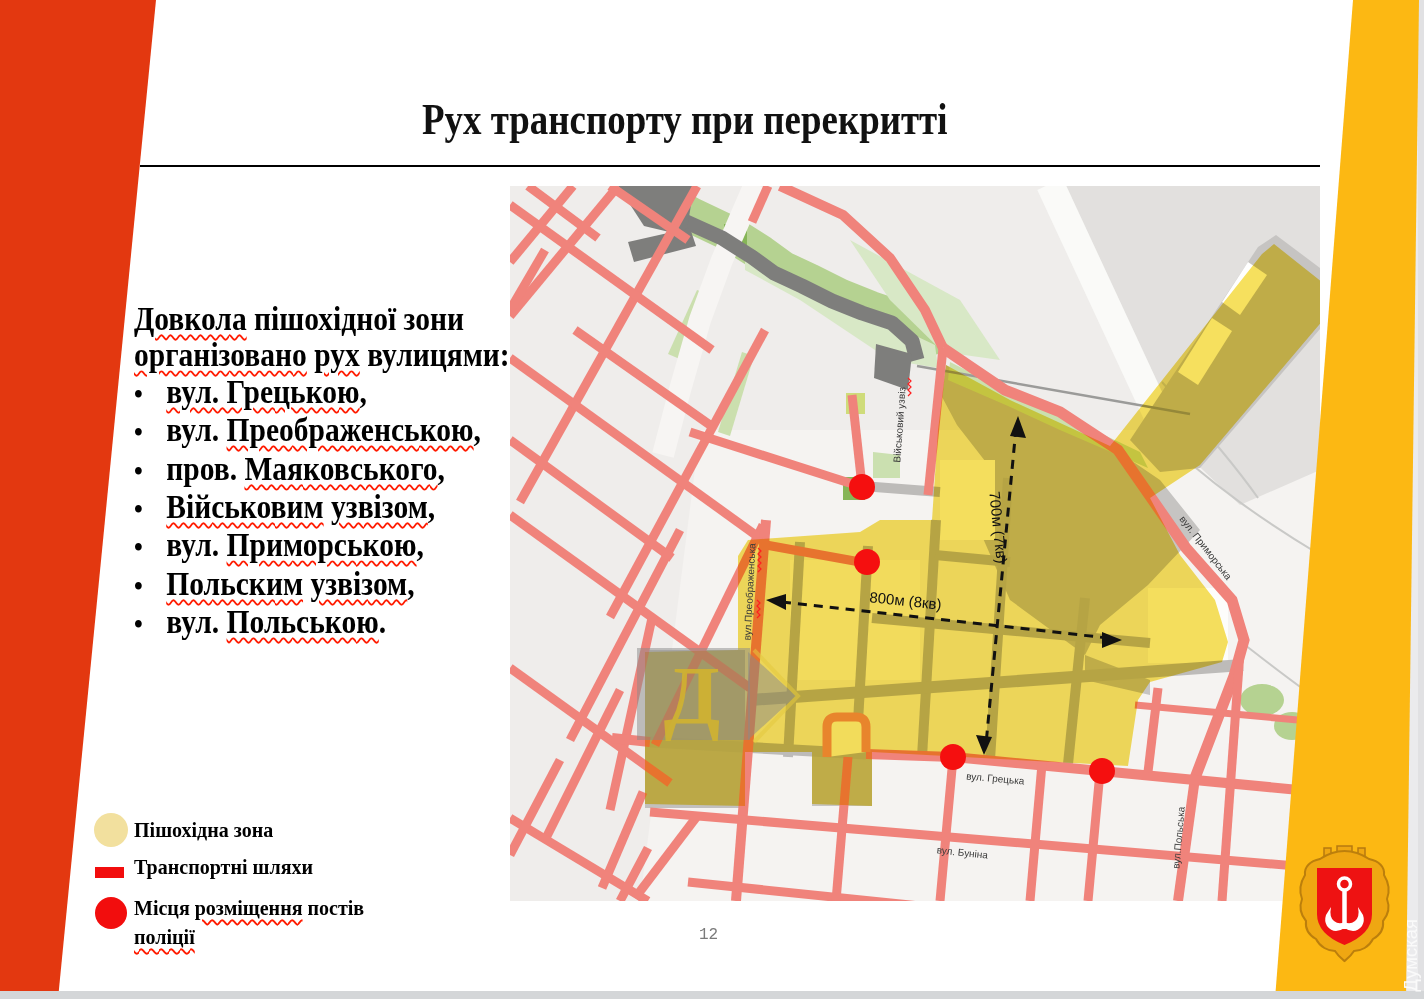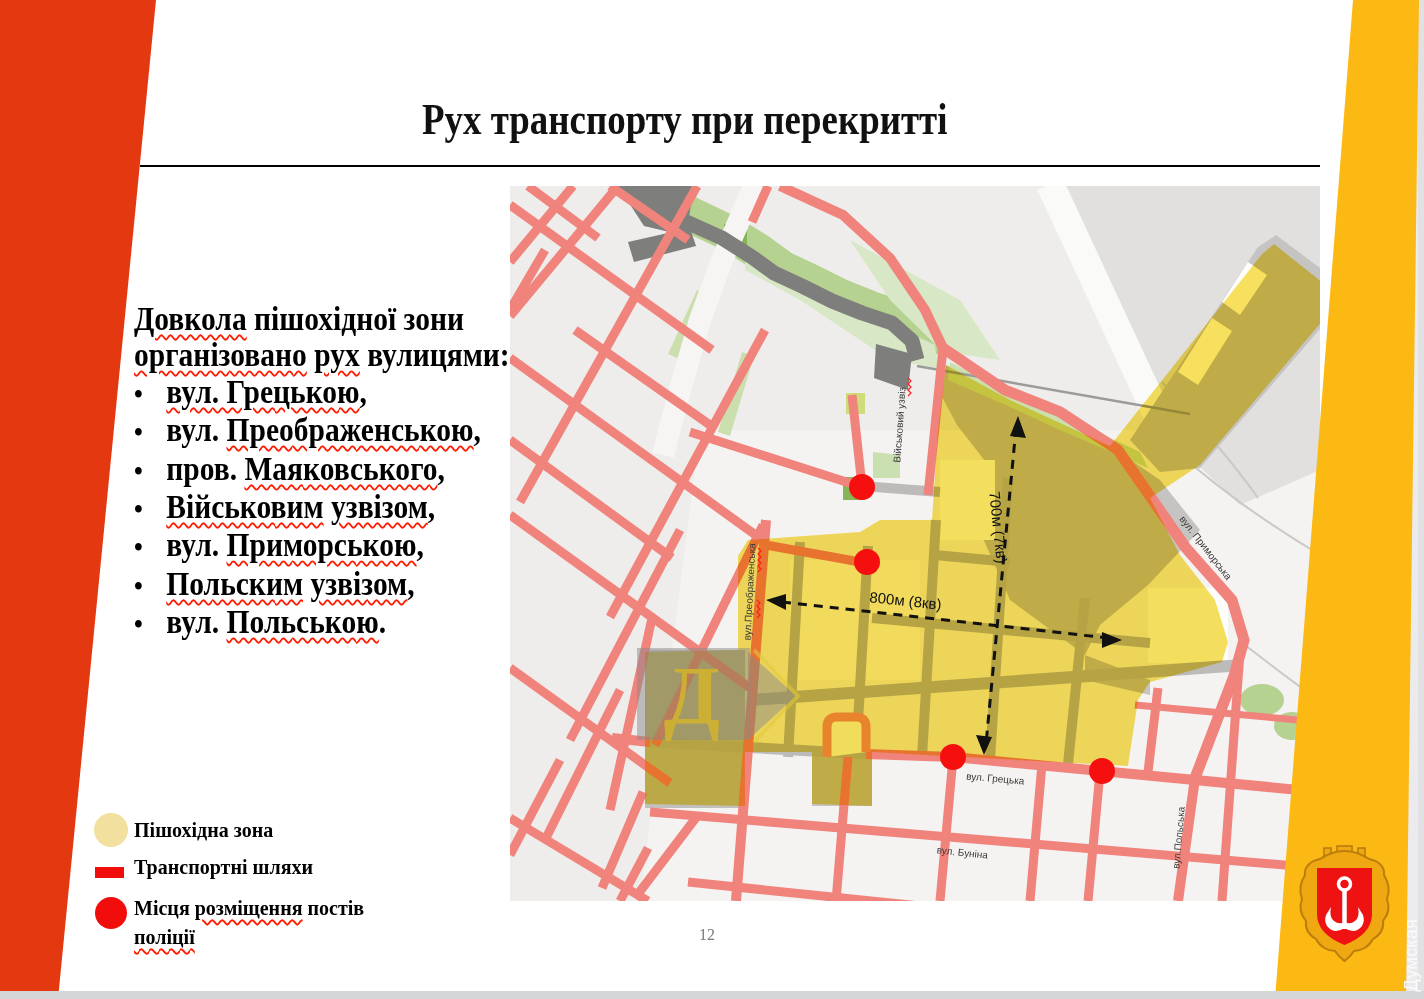--- a/index.html
+++ b/index.html
@@ -244,21 +244,21 @@
 <div class="abs" style="left:134px;top:817px;font-weight:bold;font-size:22px;transform:scaleX(0.91);transform-origin:0 0;">Пішохідна зона</div>
 
 <div class="abs" style="left:95px;top:867px;width:29px;height:11px;background:#F20D0D;"></div>
 
 <div class="abs" style="left:134px;top:854px;font-weight:bold;font-size:22px;transform:scaleX(0.91);transform-origin:0 0;">Транспортні шляхи</div>
 
 <div class="abs" style="left:95px;top:897px;width:32px;height:32px;border-radius:50%;background:#F20D0D;"></div>
 
 <div class="abs" style="left:134px;top:893px;font-weight:bold;font-size:22px;line-height:29px;transform:scaleX(0.91);transform-origin:0 0;">Місця <span class="sq">розміщення</span> постів<br><span class="sq">поліції</span></div>
 
-<div class="abs" style="left:699px;top:926px;font-family:Liberation Serif, serif;font-size:16px;color:#7a7a7a;">12</div>
+<div class="abs" style="left:699px;top:926px;font-family:Liberation Mono, monospace;font-size:16px;color:#7a7a7a;">12</div>
 
 <div class="abs" style="left:1400px;top:919px;font-family:'Liberation Sans',sans-serif;font-size:18.5px;color:#FAFAFA;writing-mode:vertical-rl;transform:rotate(180deg);white-space:nowrap;">Думская</div>
 
 <div id="armslot" class="abs" style="left:1296px;top:842px;width:97px;height:121px;">
 <svg width="97" height="121" viewBox="0 0 97 121" xmlns="http://www.w3.org/2000/svg">
 
 <path d="M28,18 L28,6 L35,6 L35,11 L41,11 L41,4 L56,4 L56,11 L62,11 L62,6 L69,6 L69,18 Z" fill="#EFA712" stroke="#B67A10" stroke-width="1.5"></path>
 
 <path d="M48.5,9 C60,9 67,13 73,17 C83,19 89,25 88,33 C93,41 94,49 91,57 C94,65 92,73 87,79 C88,87 84,93 77,97 C73,105 65,109 58,109 C55,114 51,117 48.5,119 C46,117 42,114 39,109 C32,109 24,105 20,97 C13,93 9,87 10,79 C5,73 3,65 6,57 C3,49 4,41 9,33 C8,25 14,19 24,17 C30,13 37,9 48.5,9 Z" fill="#EFA712" stroke="#BC7F0C" stroke-width="2"></path>
 

